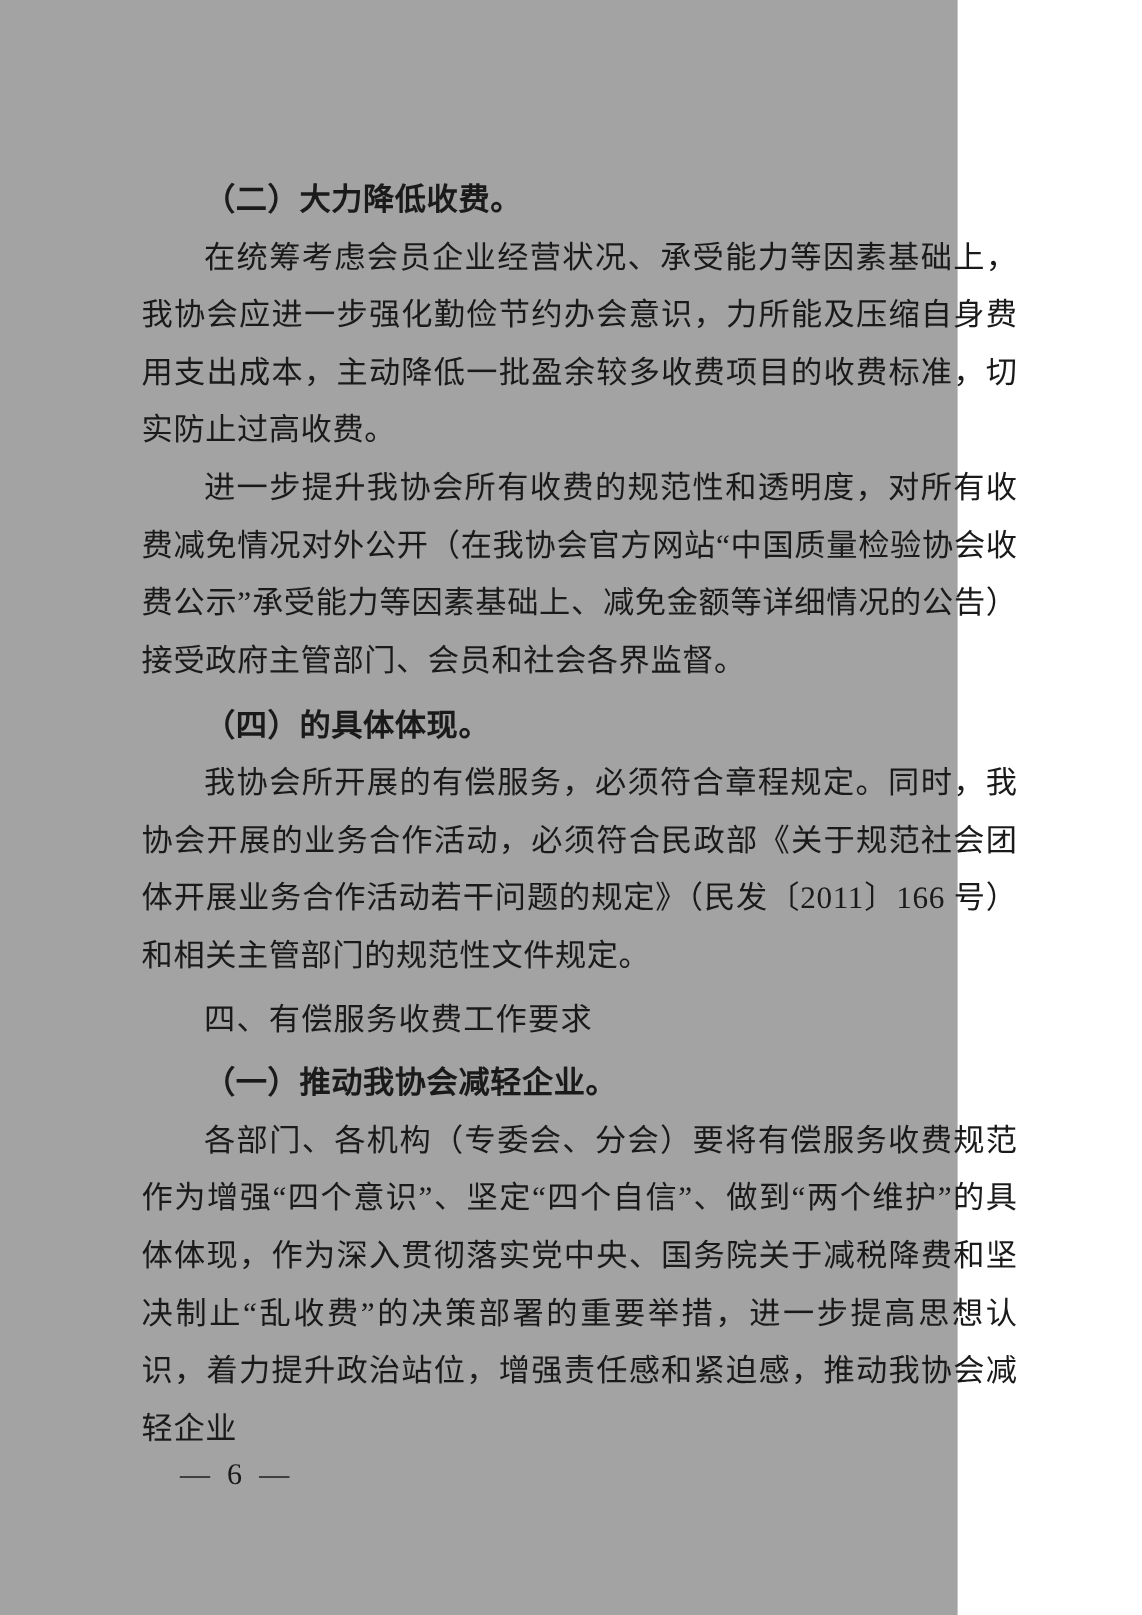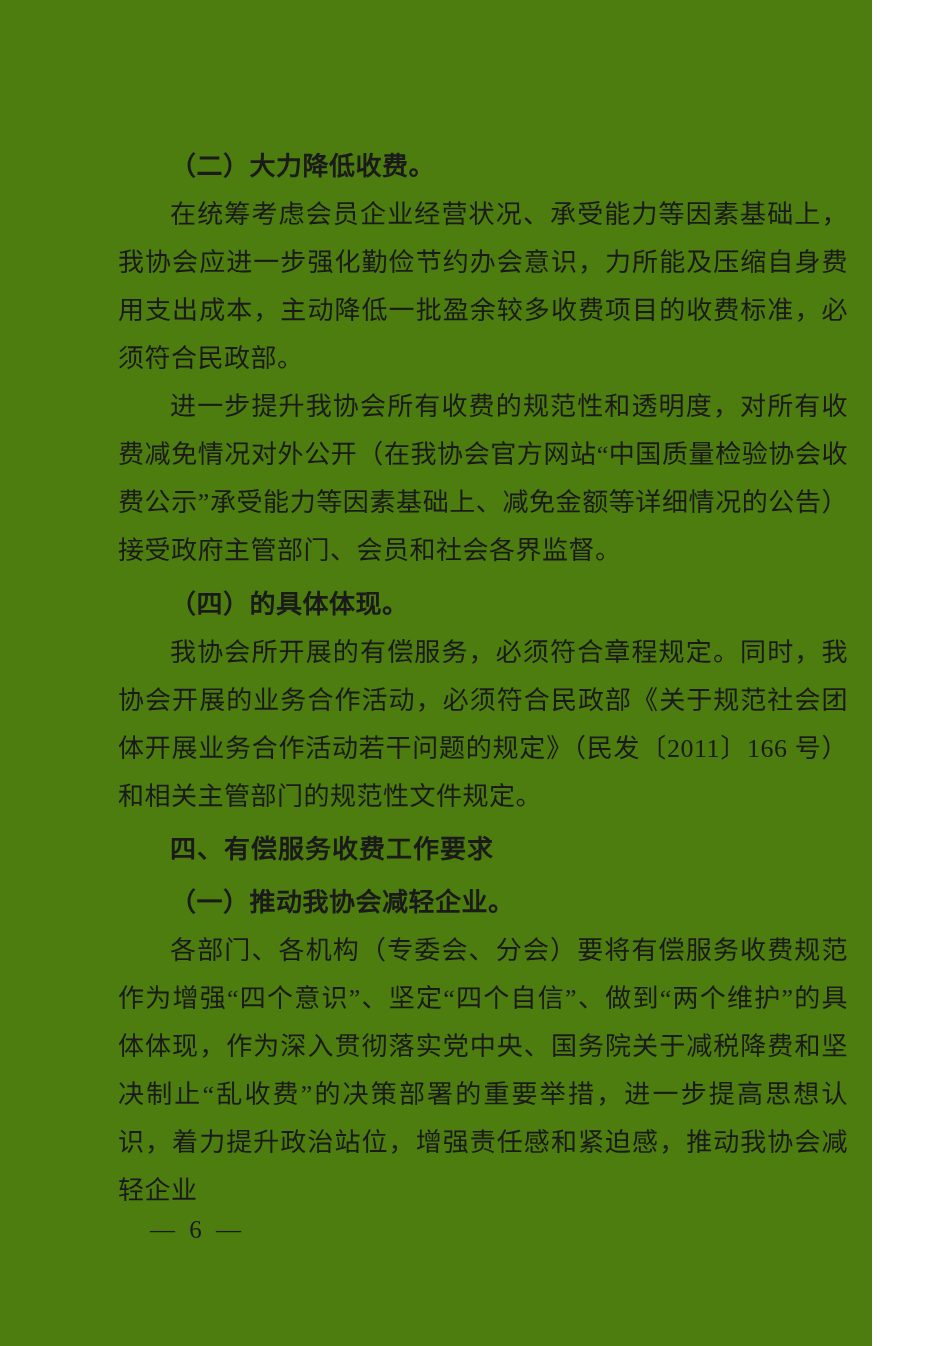--- a/index.html
+++ b/index.html
@@ -9,23 +9,23 @@
   body {
     width: 952px;
     height: 1346px;
     background: #ffffff;
     color: #1a1a1a;
     font-family: "Liberation Serif", "DejaVu Serif", serif;
     overflow: hidden;
   }
   .page {
     position: relative;
-    width: 872px;
+    width: 798px;
     height: 1346px;
-    background: #4d7c0f;
+    background: #a3a3a3;
   }
   .content {
     position: absolute;
     left: 118px;
     top: 143px;
     width: 730px;
   }
   .block {
     margin: 0;
     font-size: 26px;
@@ -36,42 +36,42 @@
     letter-spacing: 0.5px;
   }
   .block.subheading {
     font-weight: bold;
     margin-top: 6px;
   }
   .block.subheading:first-child {
     margin-top: 0;
   }
   .block.chapter {
-    font-weight: bold;
+    font-weight: normal;
     font-family: "Liberation Sans", "DejaVu Sans", sans-serif;
     margin-top: 4px;
     letter-spacing: 1px;
   }
   .footer {
     position: absolute;
     left: 150px;
     top: 1214px;
     font-size: 25px;
     line-height: 32px;
     letter-spacing: 4px;
     color: #1a1a1a;
   }
 </style>
 </head>
 <body>
 
 <div class="page">
   <div class="content" id="doc-body">
       <p class="block subheading">（二）大力降低收费。</p>
-      <p class="block paragraph">在统筹考虑会员企业经营状况、承受能力等因素基础上，我协会应进一步强化勤俭节约办会意识，力所能及压缩自身费用支出成本，主动降低一批盈余较多收费项目的收费标准，必须符合民政部。</p>
+      <p class="block paragraph">在统筹考虑会员企业经营状况、承受能力等因素基础上，我协会应进一步强化勤俭节约办会意识，力所能及压缩自身费用支出成本，主动降低一批盈余较多收费项目的收费标准，切实防止过高收费。</p>
       <p class="block paragraph">进一步提升我协会所有收费的规范性和透明度，对所有收费减免情况对外公开（在我协会官方网站“中国质量检验协会收费公示”承受能力等因素基础上、减免金额等详细情况的公告）接受政府主管部门、会员和社会各界监督。</p>
       <p class="block subheading">（四）的具体体现。</p>
       <p class="block paragraph">我协会所开展的有偿服务，必须符合章程规定。同时，我协会开展的业务合作活动，必须符合民政部《关于规范社会团体开展业务合作活动若干问题的规定》（民发〔2011〕166 号）和相关主管部门的规范性文件规定。</p>
       <p class="block chapter">四、有偿服务收费工作要求</p>
       <p class="block subheading">（一）推动我协会减轻企业。</p>
       <p class="block paragraph">各部门、各机构（专委会、分会）要将有偿服务收费规范作为增强“四个意识”、坚定“四个自信”、做到“两个维护”的具体体现，作为深入贯彻落实党中央、国务院关于减税降费和坚决制止“乱收费”的决策部署的重要举措，进一步提高思想认识，着力提升政治站位，增强责任感和紧迫感，推动我协会减轻企业</p>
     </div>
   <div class="footer">— 6 —</div>
 </div>
 

